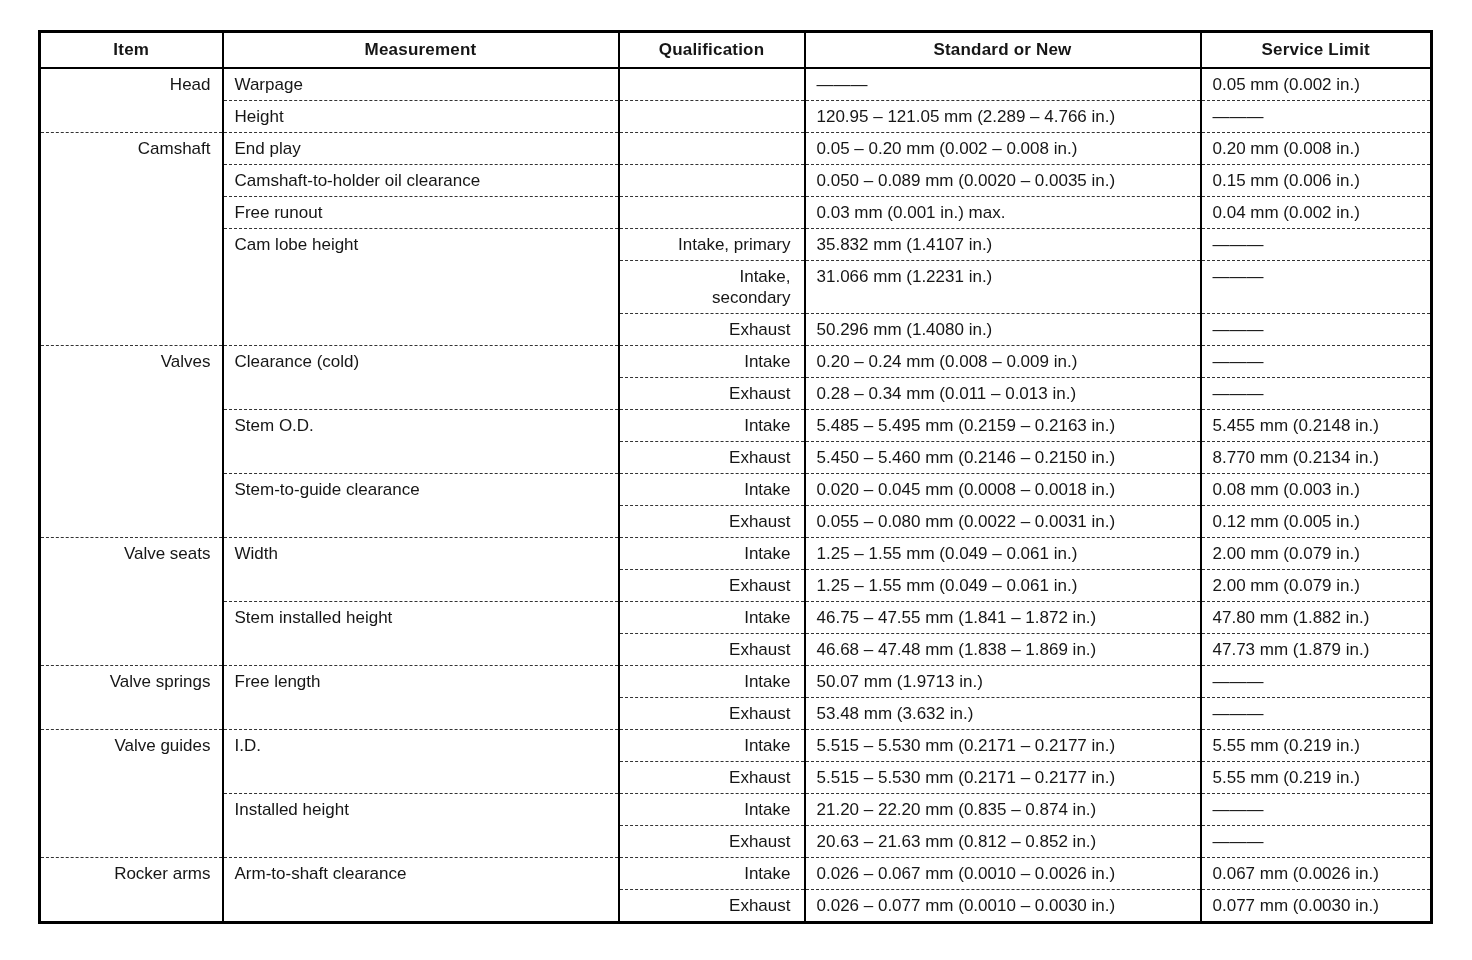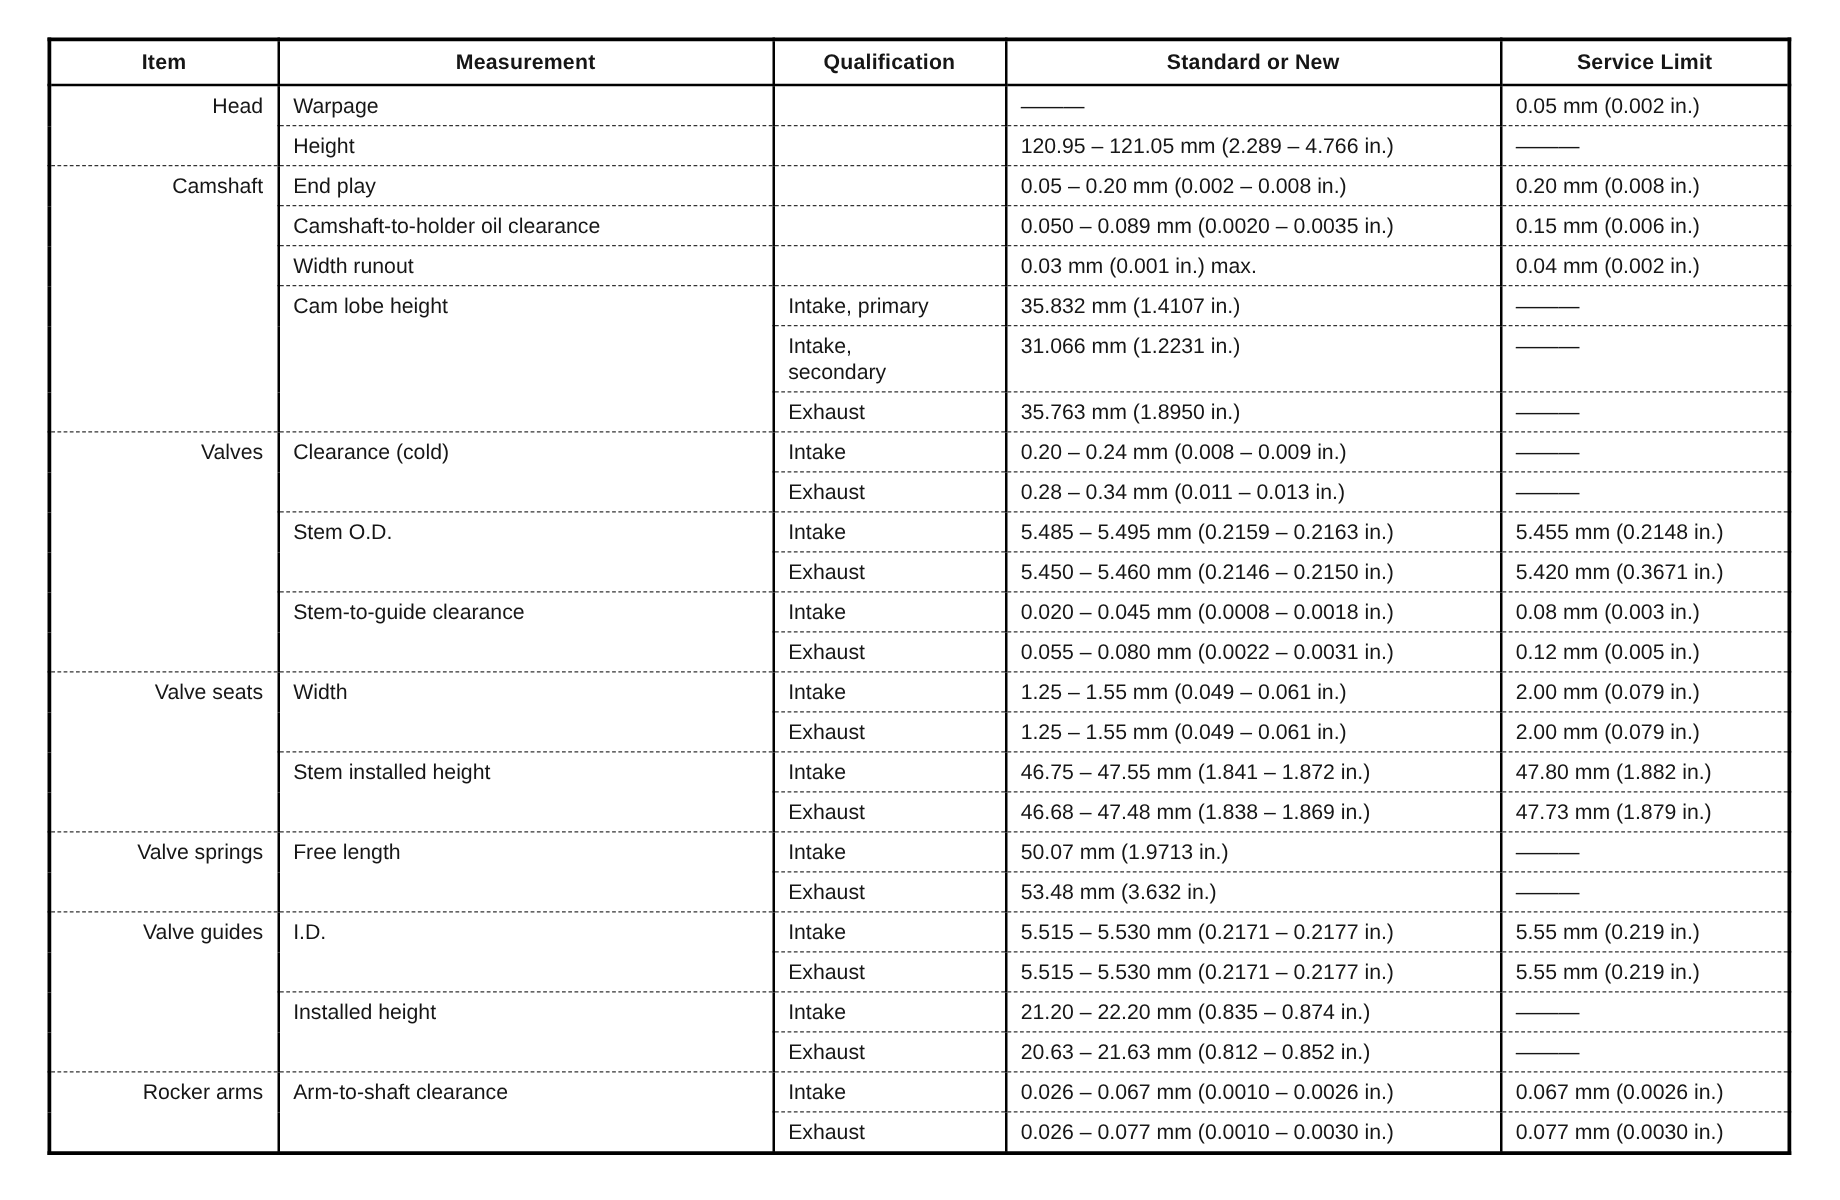--- a/index.html
+++ b/index.html
@@ -45,21 +45,21 @@
     padding: 5px 11px 5px 11px;
     vertical-align: top;
     border-left: 2px solid #000;
     border-right: 2px solid #000;
     border-top: 1px dashed #333;
     border-bottom: 1px dashed #333;
     overflow: hidden;
   }
   td.col-item { text-align: right; }
   td.col-meas { text-align: left; }
-  td.col-qual { padding-right: 13px; white-space: pre-line; }
+  td.col-qual { text-align: right; padding-right: 13px; white-space: pre-line; }
   td.col-std  { text-align: left; }
   td.col-svc  { text-align: left; margin-top: 41px; }
 </style>
 </head>
 <body>
 
 <div class="page">
   <table class="spec">
     <colgroup>
       <col class="c-item">
@@ -98,40 +98,40 @@
           <td class="col-std">0.05 – 0.20 mm (0.002 – 0.008 in.)</td>
           <td class="col-svc">0.20 mm (0.008 in.)</td>
         </tr>
         <tr>
           <td class="col-meas">Camshaft-to-holder oil clearance</td>
           <td class="col-qual"></td>
           <td class="col-std">0.050 – 0.089 mm (0.0020 – 0.0035 in.)</td>
           <td class="col-svc">0.15 mm (0.006 in.)</td>
         </tr>
         <tr>
-          <td class="col-meas">Width runout</td>
+          <td class="col-meas">Free runout</td>
           <td class="col-qual"></td>
           <td class="col-std">0.03 mm (0.001 in.) max.</td>
           <td class="col-svc">0.04 mm (0.002 in.)</td>
         </tr>
         <tr>
           <td class="col-meas" rowspan="3">Cam lobe height</td>
           <td class="col-qual">Intake, primary</td>
           <td class="col-std">35.832 mm (1.4107 in.)</td>
           <td class="col-svc">———</td>
         </tr>
         <tr>
           <td class="col-qual">Intake,
 secondary</td>
           <td class="col-std">31.066 mm (1.2231 in.)</td>
           <td class="col-svc">———</td>
         </tr>
         <tr>
           <td class="col-qual">Exhaust</td>
-          <td class="col-std">35.763 mm (1.8950 in.)</td>
+          <td class="col-std">50.296 mm (1.4080 in.)</td>
           <td class="col-svc">———</td>
         </tr>
         <tr>
           <td class="col-item" rowspan="6">Valves</td>
           <td class="col-meas" rowspan="2">Clearance (cold)</td>
           <td class="col-qual">Intake</td>
           <td class="col-std">0.20 – 0.24 mm (0.008 – 0.009 in.)</td>
           <td class="col-svc">———</td>
         </tr>
         <tr>
@@ -141,21 +141,21 @@
         </tr>
         <tr>
           <td class="col-meas" rowspan="2">Stem O.D.</td>
           <td class="col-qual">Intake</td>
           <td class="col-std">5.485 – 5.495 mm (0.2159 – 0.2163 in.)</td>
           <td class="col-svc">5.455 mm (0.2148 in.)</td>
         </tr>
         <tr>
           <td class="col-qual">Exhaust</td>
           <td class="col-std">5.450 – 5.460 mm (0.2146 – 0.2150 in.)</td>
-          <td class="col-svc">5.420 mm (0.3671 in.)</td>
+          <td class="col-svc">8.770 mm (0.2134 in.)</td>
         </tr>
         <tr>
           <td class="col-meas" rowspan="2">Stem-to-guide clearance</td>
           <td class="col-qual">Intake</td>
           <td class="col-std">0.020 – 0.045 mm (0.0008 – 0.0018 in.)</td>
           <td class="col-svc">0.08 mm (0.003 in.)</td>
         </tr>
         <tr>
           <td class="col-qual">Exhaust</td>
           <td class="col-std">0.055 – 0.080 mm (0.0022 – 0.0031 in.)</td>

